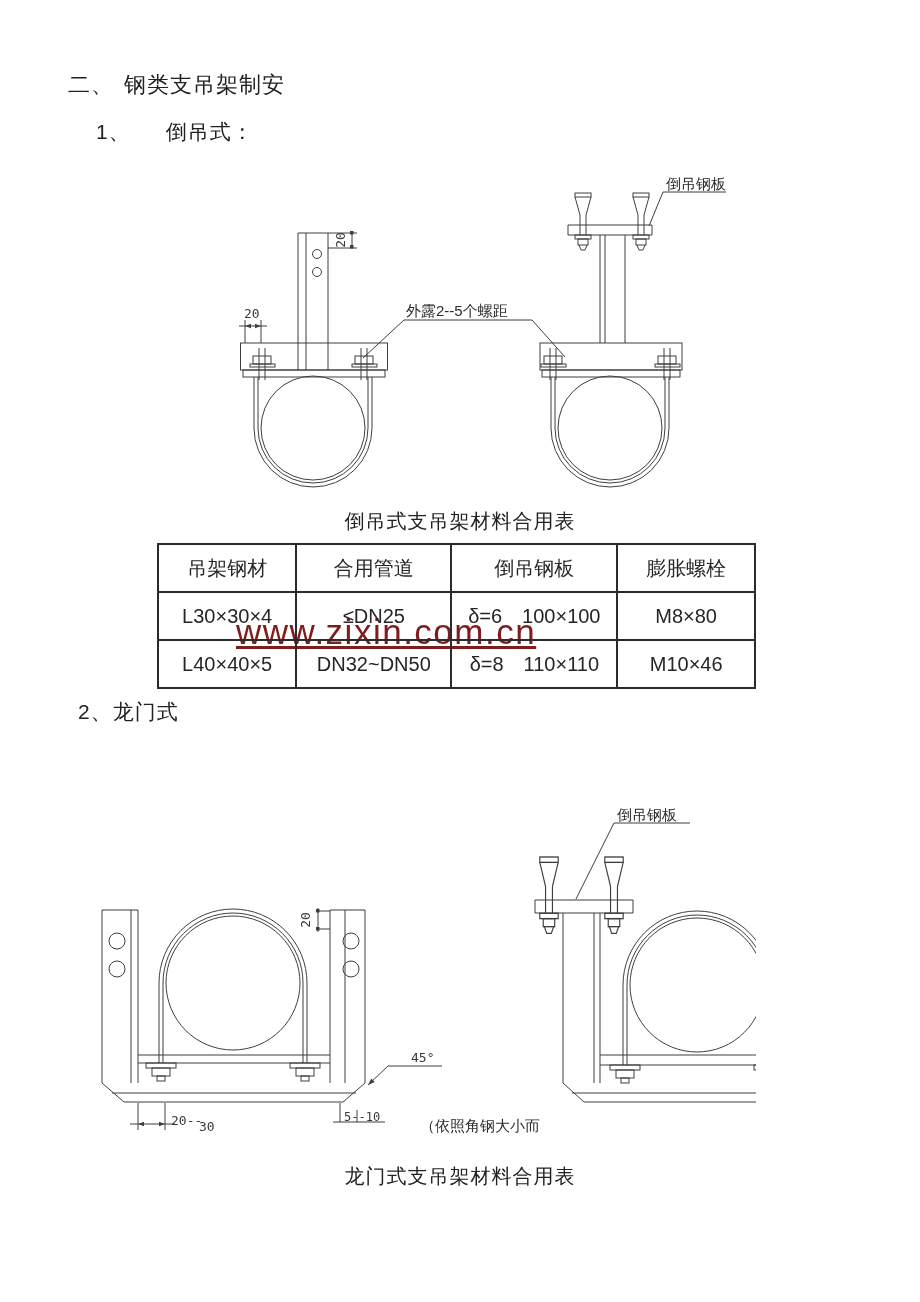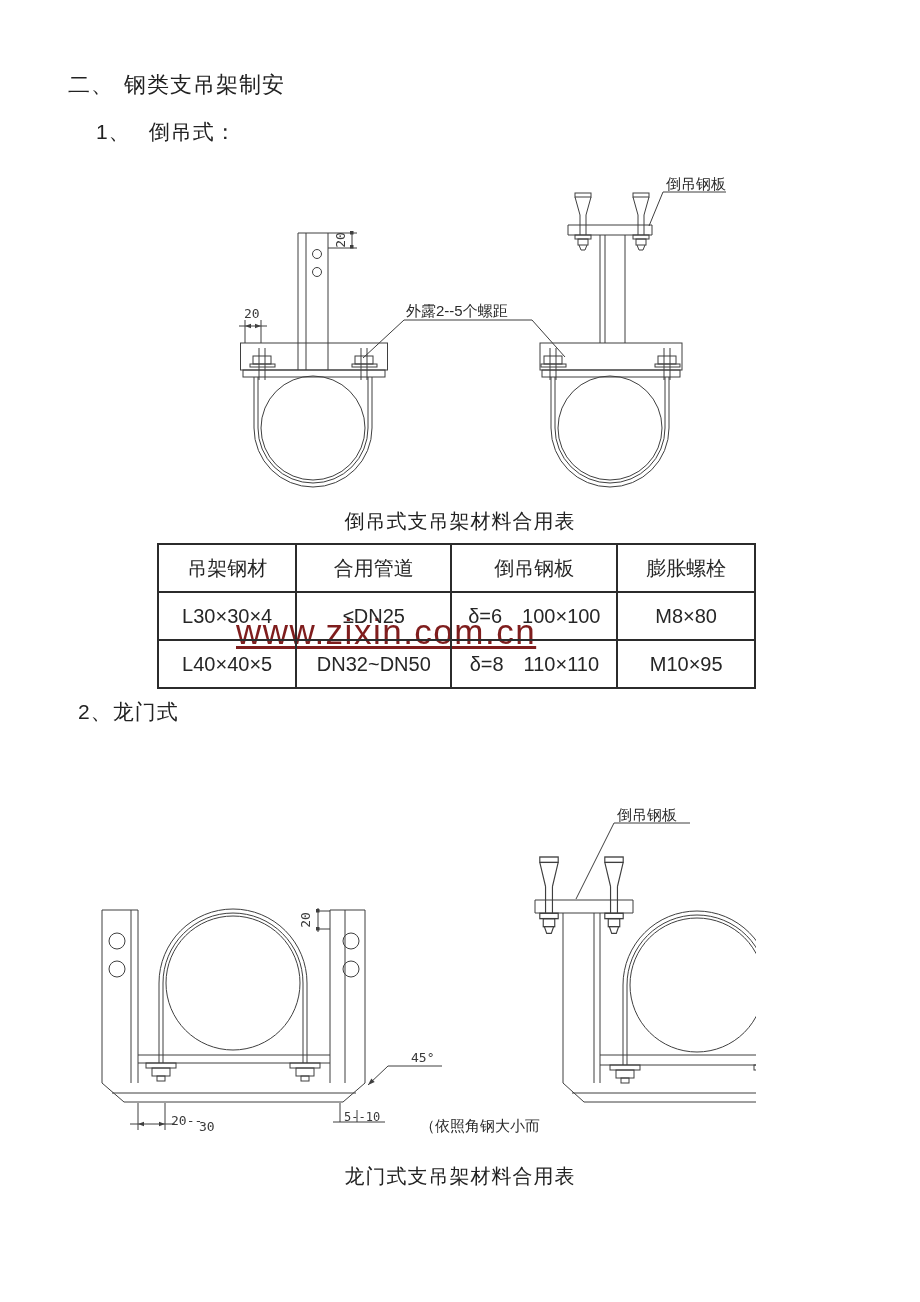--- a/index.html
+++ b/index.html
@@ -22,21 +22,21 @@
 </style>
 </head>
 <body>
 
 <div id="page">
 
   <div class="abs hline" style="left:68px;top:70px;">
     <span>二、</span><span style="margin-left:10px;">钢类支吊架制安</span>
   </div>
   <div class="abs iline" style="left:96px;top:118px;">
-    <span>1、</span><span style="margin-left:18px;">倒吊式：</span>
+    <span>1、</span><span style="margin-left:35px;">倒吊式：</span>
   </div>
 
   <svg class="abs" style="left:0;top:160px;" width="920" height="345" viewBox="0 0 920 345">
     <defs>
       <g id="anch" class="ln">
         <rect x="-8" y="0" width="16" height="4"></rect>
         <path d="M-8,4 L-3,22 M8,4 L3,22 M-3,22 V42 M3,22 V42"></path>
         <rect x="-8" y="42" width="16" height="4"></rect>
         <rect x="-5" y="46" width="10" height="6"></rect>
         <path d="M-4,52 L-2,57 H2 L4,52"></path>
@@ -124,21 +124,21 @@
     <tr>
       <td>L30×30×4</td>
       <td>≤DN25</td>
       <td>δ=6　100×100</td>
       <td>M8×80</td>
     </tr>
     <tr>
       <td>L40×40×5</td>
       <td>DN32~DN50</td>
       <td>δ=8　110×110</td>
-      <td>M10×95</td>
+      <td>M10×46</td>
     </tr>
   </tbody>
     </table>
 
   <div class="abs iline" style="left:78px;top:698px;">
     <span>2、</span><span style="">龙门式</span>
   </div>
 
   <svg class="abs" style="left:0;top:755px;" width="920" height="400" viewBox="0 0 920 400">
     <defs>

